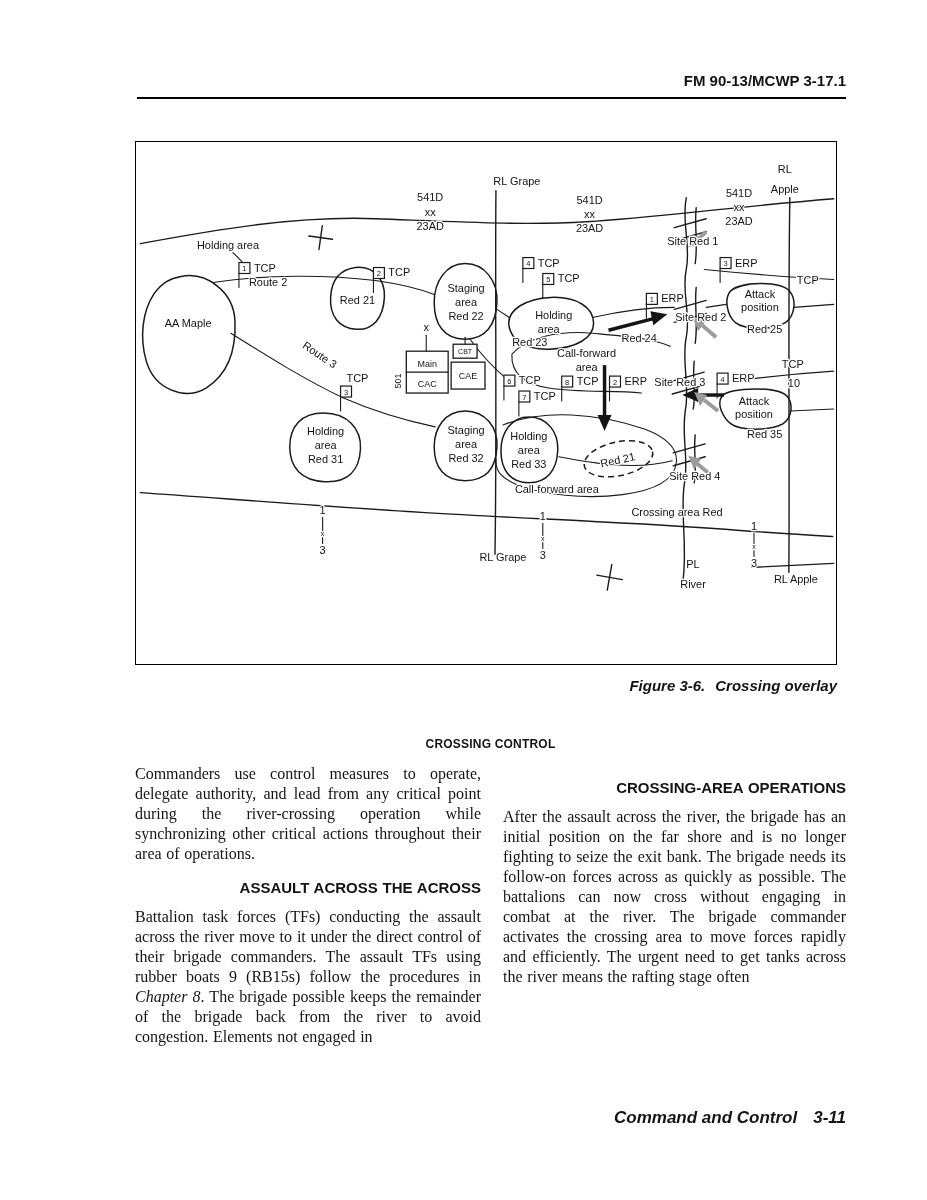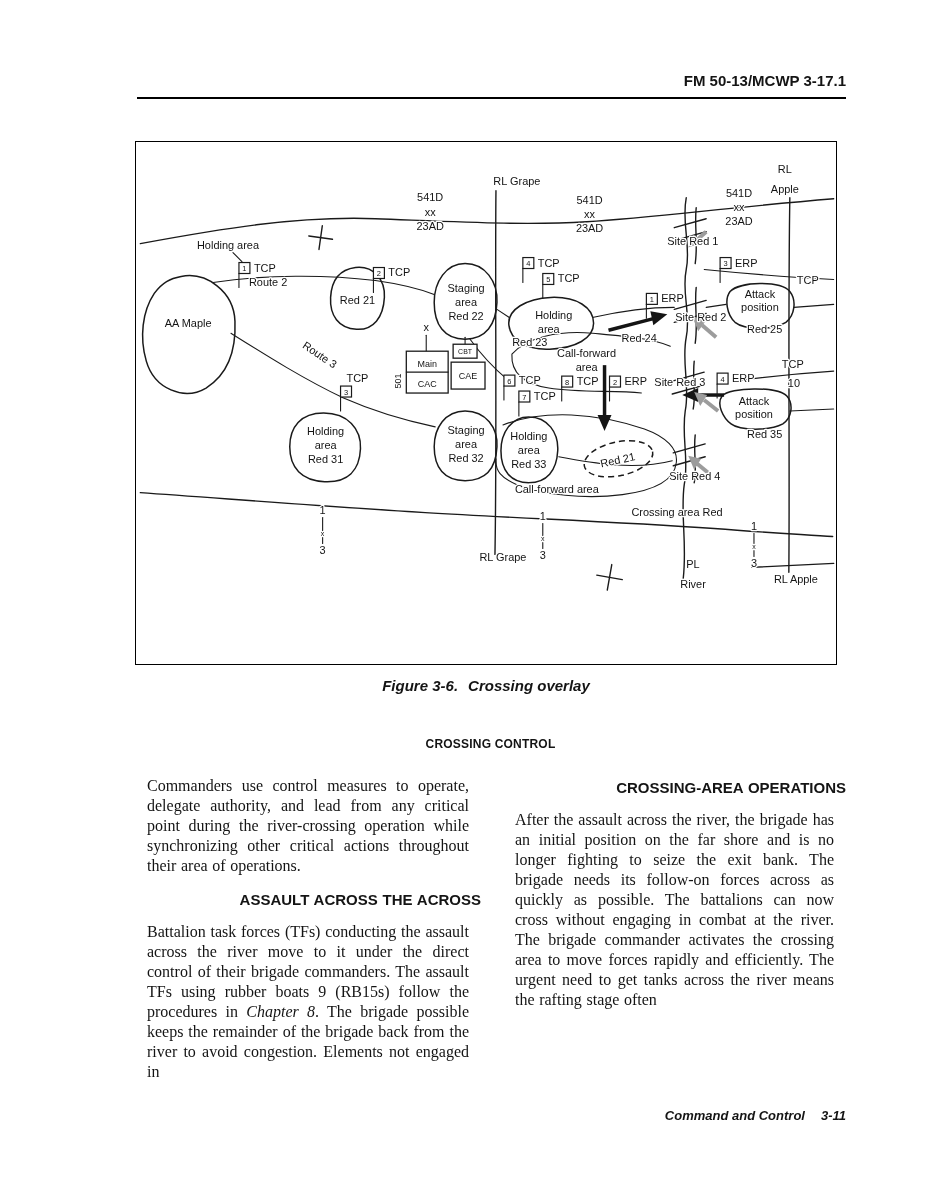--- a/index.html
+++ b/index.html
@@ -5,35 +5,35 @@
   * { margin:0; padding:0; box-sizing:border-box; }
   html,body { width:927px; height:1200px; background:#fff; }
   body { position:relative; font-family:"Liberation Serif", serif; color:#141414; }
 
   .header-text { position:absolute; top:72px; right:81px; font-family:"Liberation Sans",sans-serif; font-weight:bold; font-size:15px; }
   .header-rule { position:absolute; top:97px; left:137px; width:709px; height:2px; background:#000; }
 
   .figure-box { position:absolute; top:141px; left:135px; width:702px; height:524px; border:1.5px solid #000; background:#fff; }
   .figure-box svg { display:block; width:100%; height:100%; }
 
-  .caption { position:absolute; top:677px; left:135px; width:702px; text-align:center;
+  .caption { position:absolute; top:677px; left:135px; width:702px; text-align:right;
              font-family:"Liberation Sans",sans-serif; font-weight:bold; font-style:italic; font-size:15px; }
   .caption .cap-prefix { margin-right:10px; }
 
   .section-title { position:absolute; top:737px; left:135px; width:711px; text-align:center;
                    font-family:"Liberation Sans",sans-serif; font-weight:bold; font-size:12px; letter-spacing:.2px; }
 
   .columns { position:absolute; top:764px; left:135px; width:711px; display:flex; gap:22px; }
   .col { width:346px; font-size:16px; line-height:20px; text-align:justify; word-spacing:.04em; }
   .col-right { width:343px; }
-  .col p { margin:12px; }
+  .col p { margin:0; }
   .col h3 { font-family:"Liberation Sans",sans-serif; font-size:15px; font-weight:bold; text-align:right; margin:14px 0 9px; }
 
   .footer { position:absolute; top:1108px; right:81px; font-family:"Liberation Sans",sans-serif;
-            font-weight:bold; font-style:italic; font-size:13px; }
+            font-weight:bold; font-style:italic; font-size:17px; }
   .footer .f-right { margin-left:16px; }
 
   
   .ln   { fill:none; stroke:#1a1a1a; stroke-width:1.4; stroke-linecap:round; }
   .ln-thin { stroke-width:1.1; }
   .blob { fill:none; stroke:#1a1a1a; stroke-width:1.5; }
   .dash { stroke-dasharray:6 4; }
   .box  { fill:#fff; stroke:#1a1a1a; stroke-width:1.3; }
   .t    { font-family:"Liberation Sans",sans-serif; font-size:11px; fill:#141414;
           paint-order:stroke; stroke:#ffffff; stroke-width:2.5px; stroke-linejoin:round; }
@@ -45,21 +45,21 @@
   .black-arrow line { stroke:#141414; stroke-width:3.5; }
   .black-arrow polygon { fill:#141414; stroke:none; }
   .gray-arrow line { stroke:#9c9c9c; stroke-width:4; }
   .gray-arrow polygon { fill:#9c9c9c; stroke:none; }
 </style>
 </head>
 <body>
 
 <div class="page">
 
-  <div class="header-text">FM 50-13/MCWP 3-17.1</div>
+  <div class="header-text">FM 90-13/MCWP 3-17.1</div>
   <div class="header-rule"></div>
 
   <div class="figure-box">
     <svg viewBox="0 0 702 524" xmlns="http://www.w3.org/2000/svg">
 
       <path class="ln" d="M4,102 C80,88 160,74 240,77 C320,80 390,84 452,80 C520,76 590,66 700,57"></path>
       <path class="ln" d="M4,352 C90,358 190,366 290,372 C390,378 480,381 580,388 C630,392 670,394 699,396"></path>
       <line class="ln" x1="618" y1="427" x2="700" y2="423"></line>
       <path class="ln" d="M361,49 C360,140 362,300 360,414"></path>
       <path class="ln" d="M656,56 C654,180 656,320 655,432"></path>

